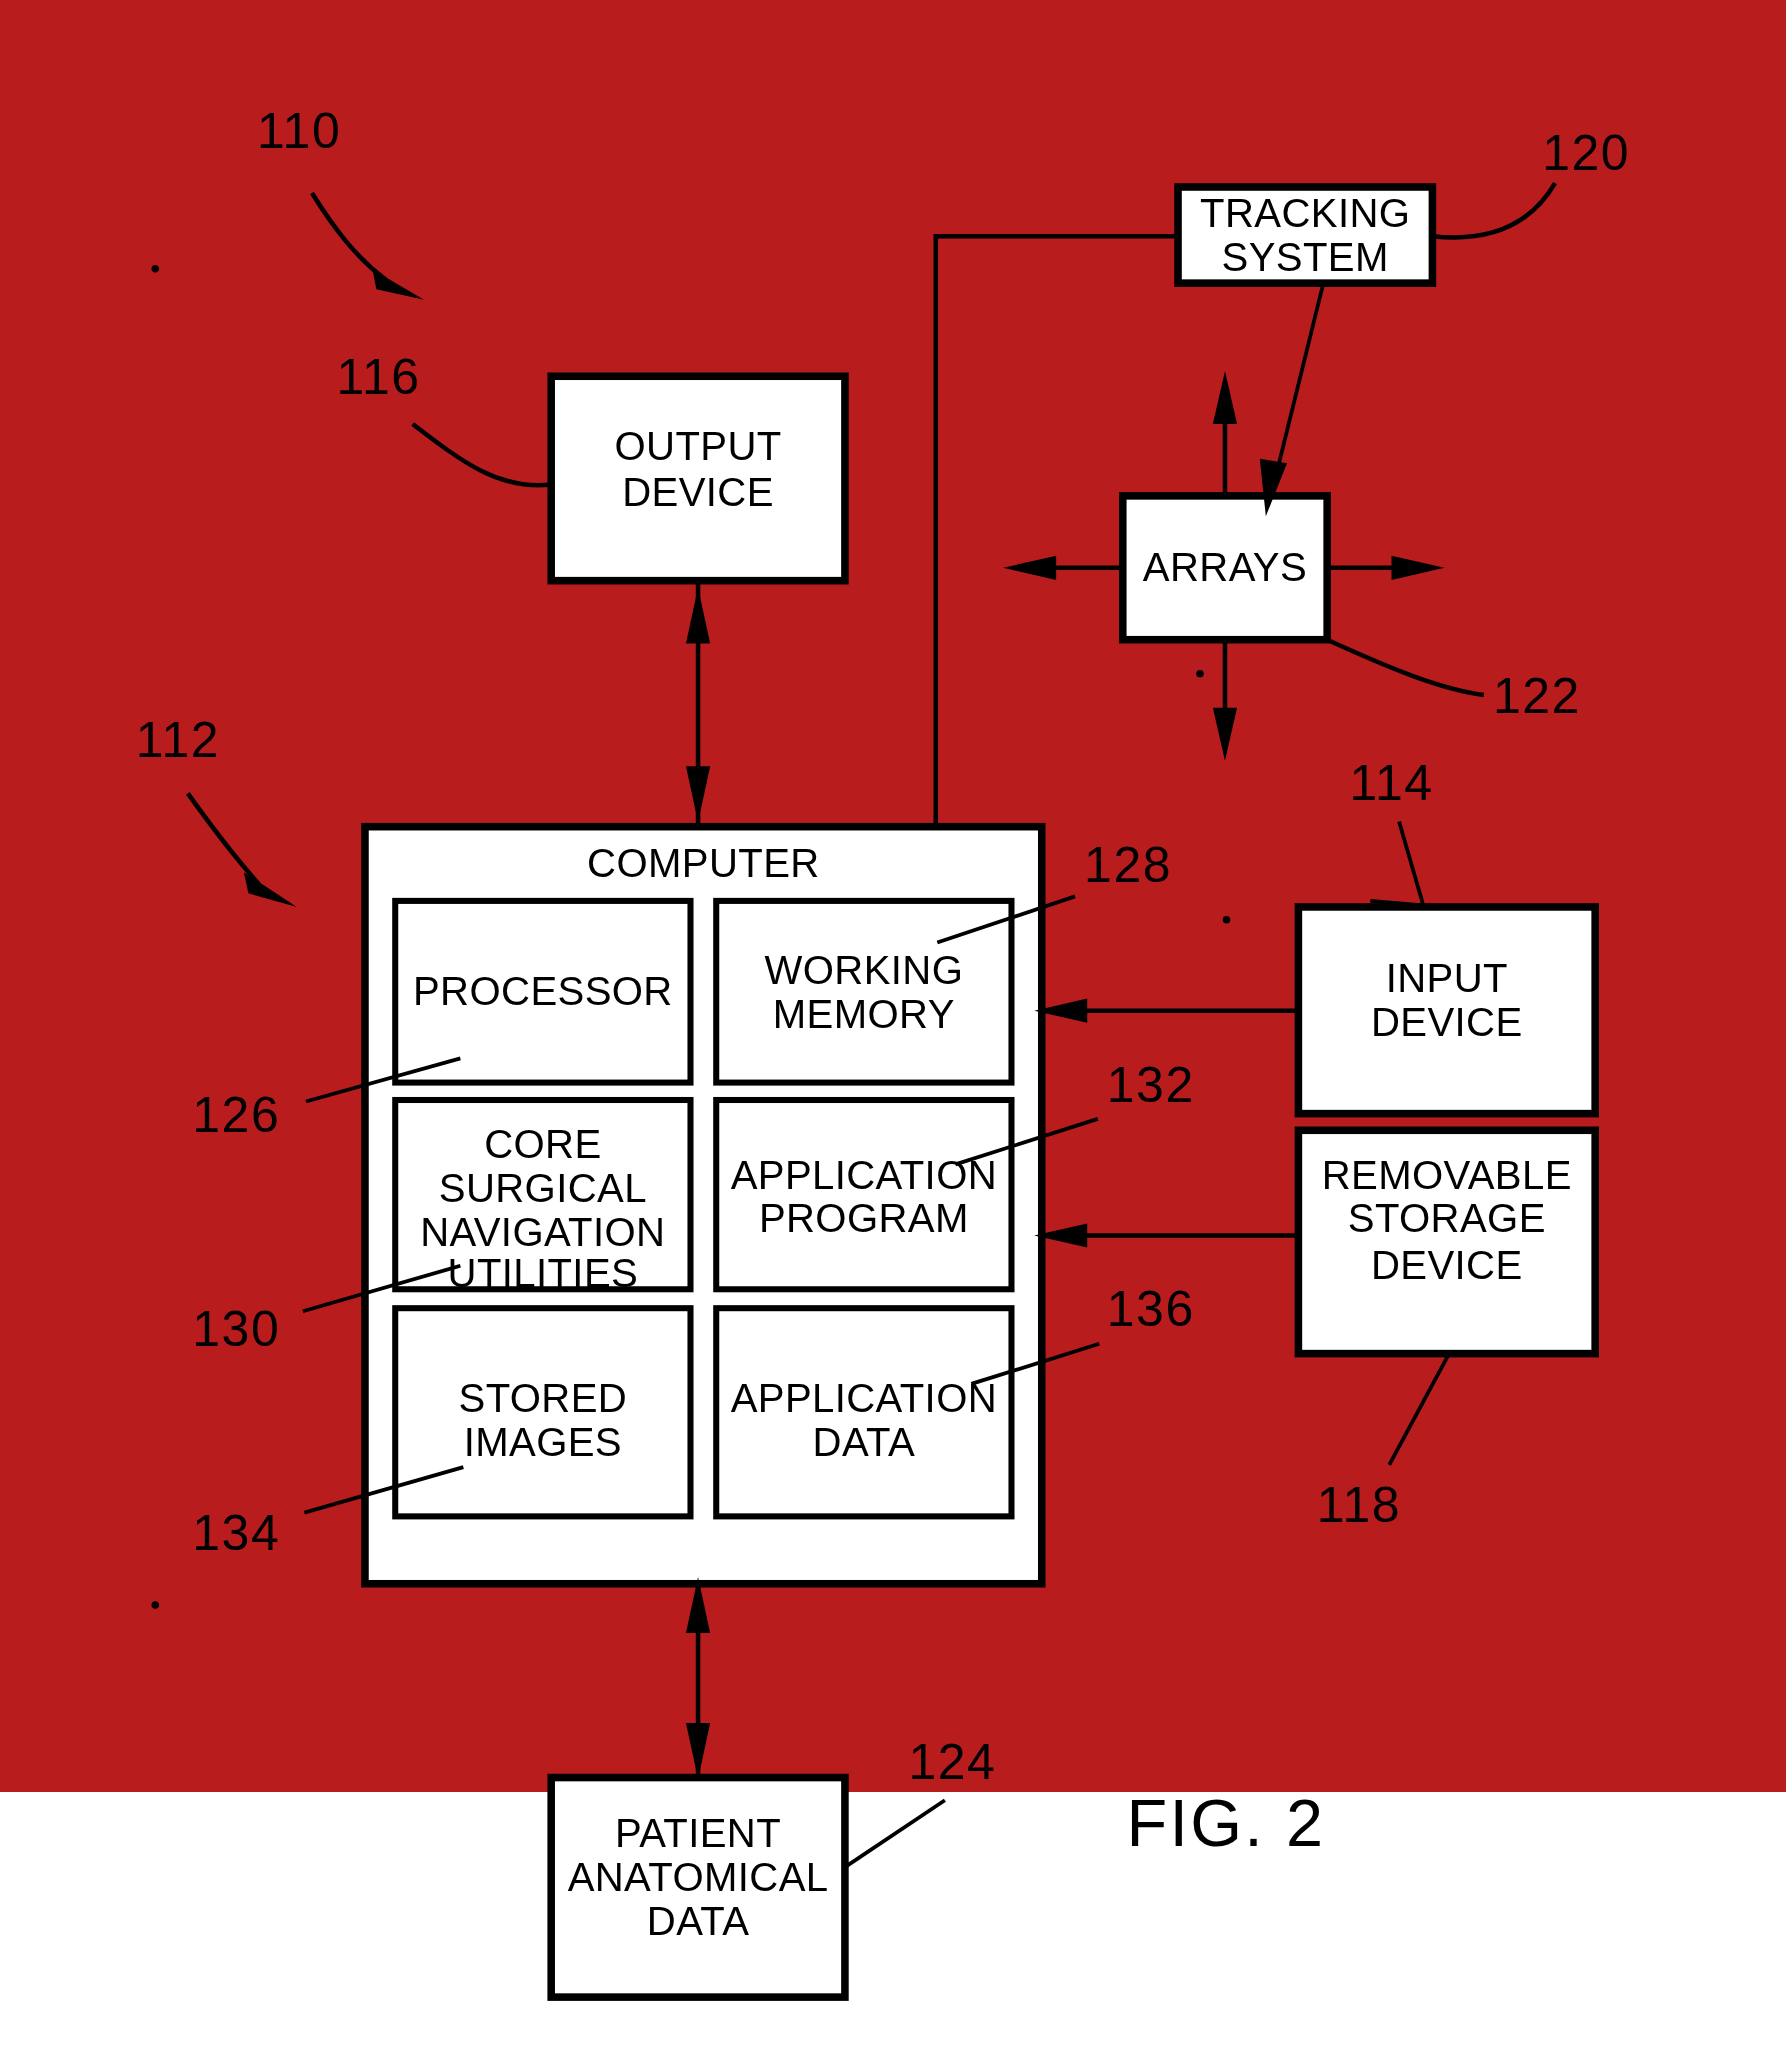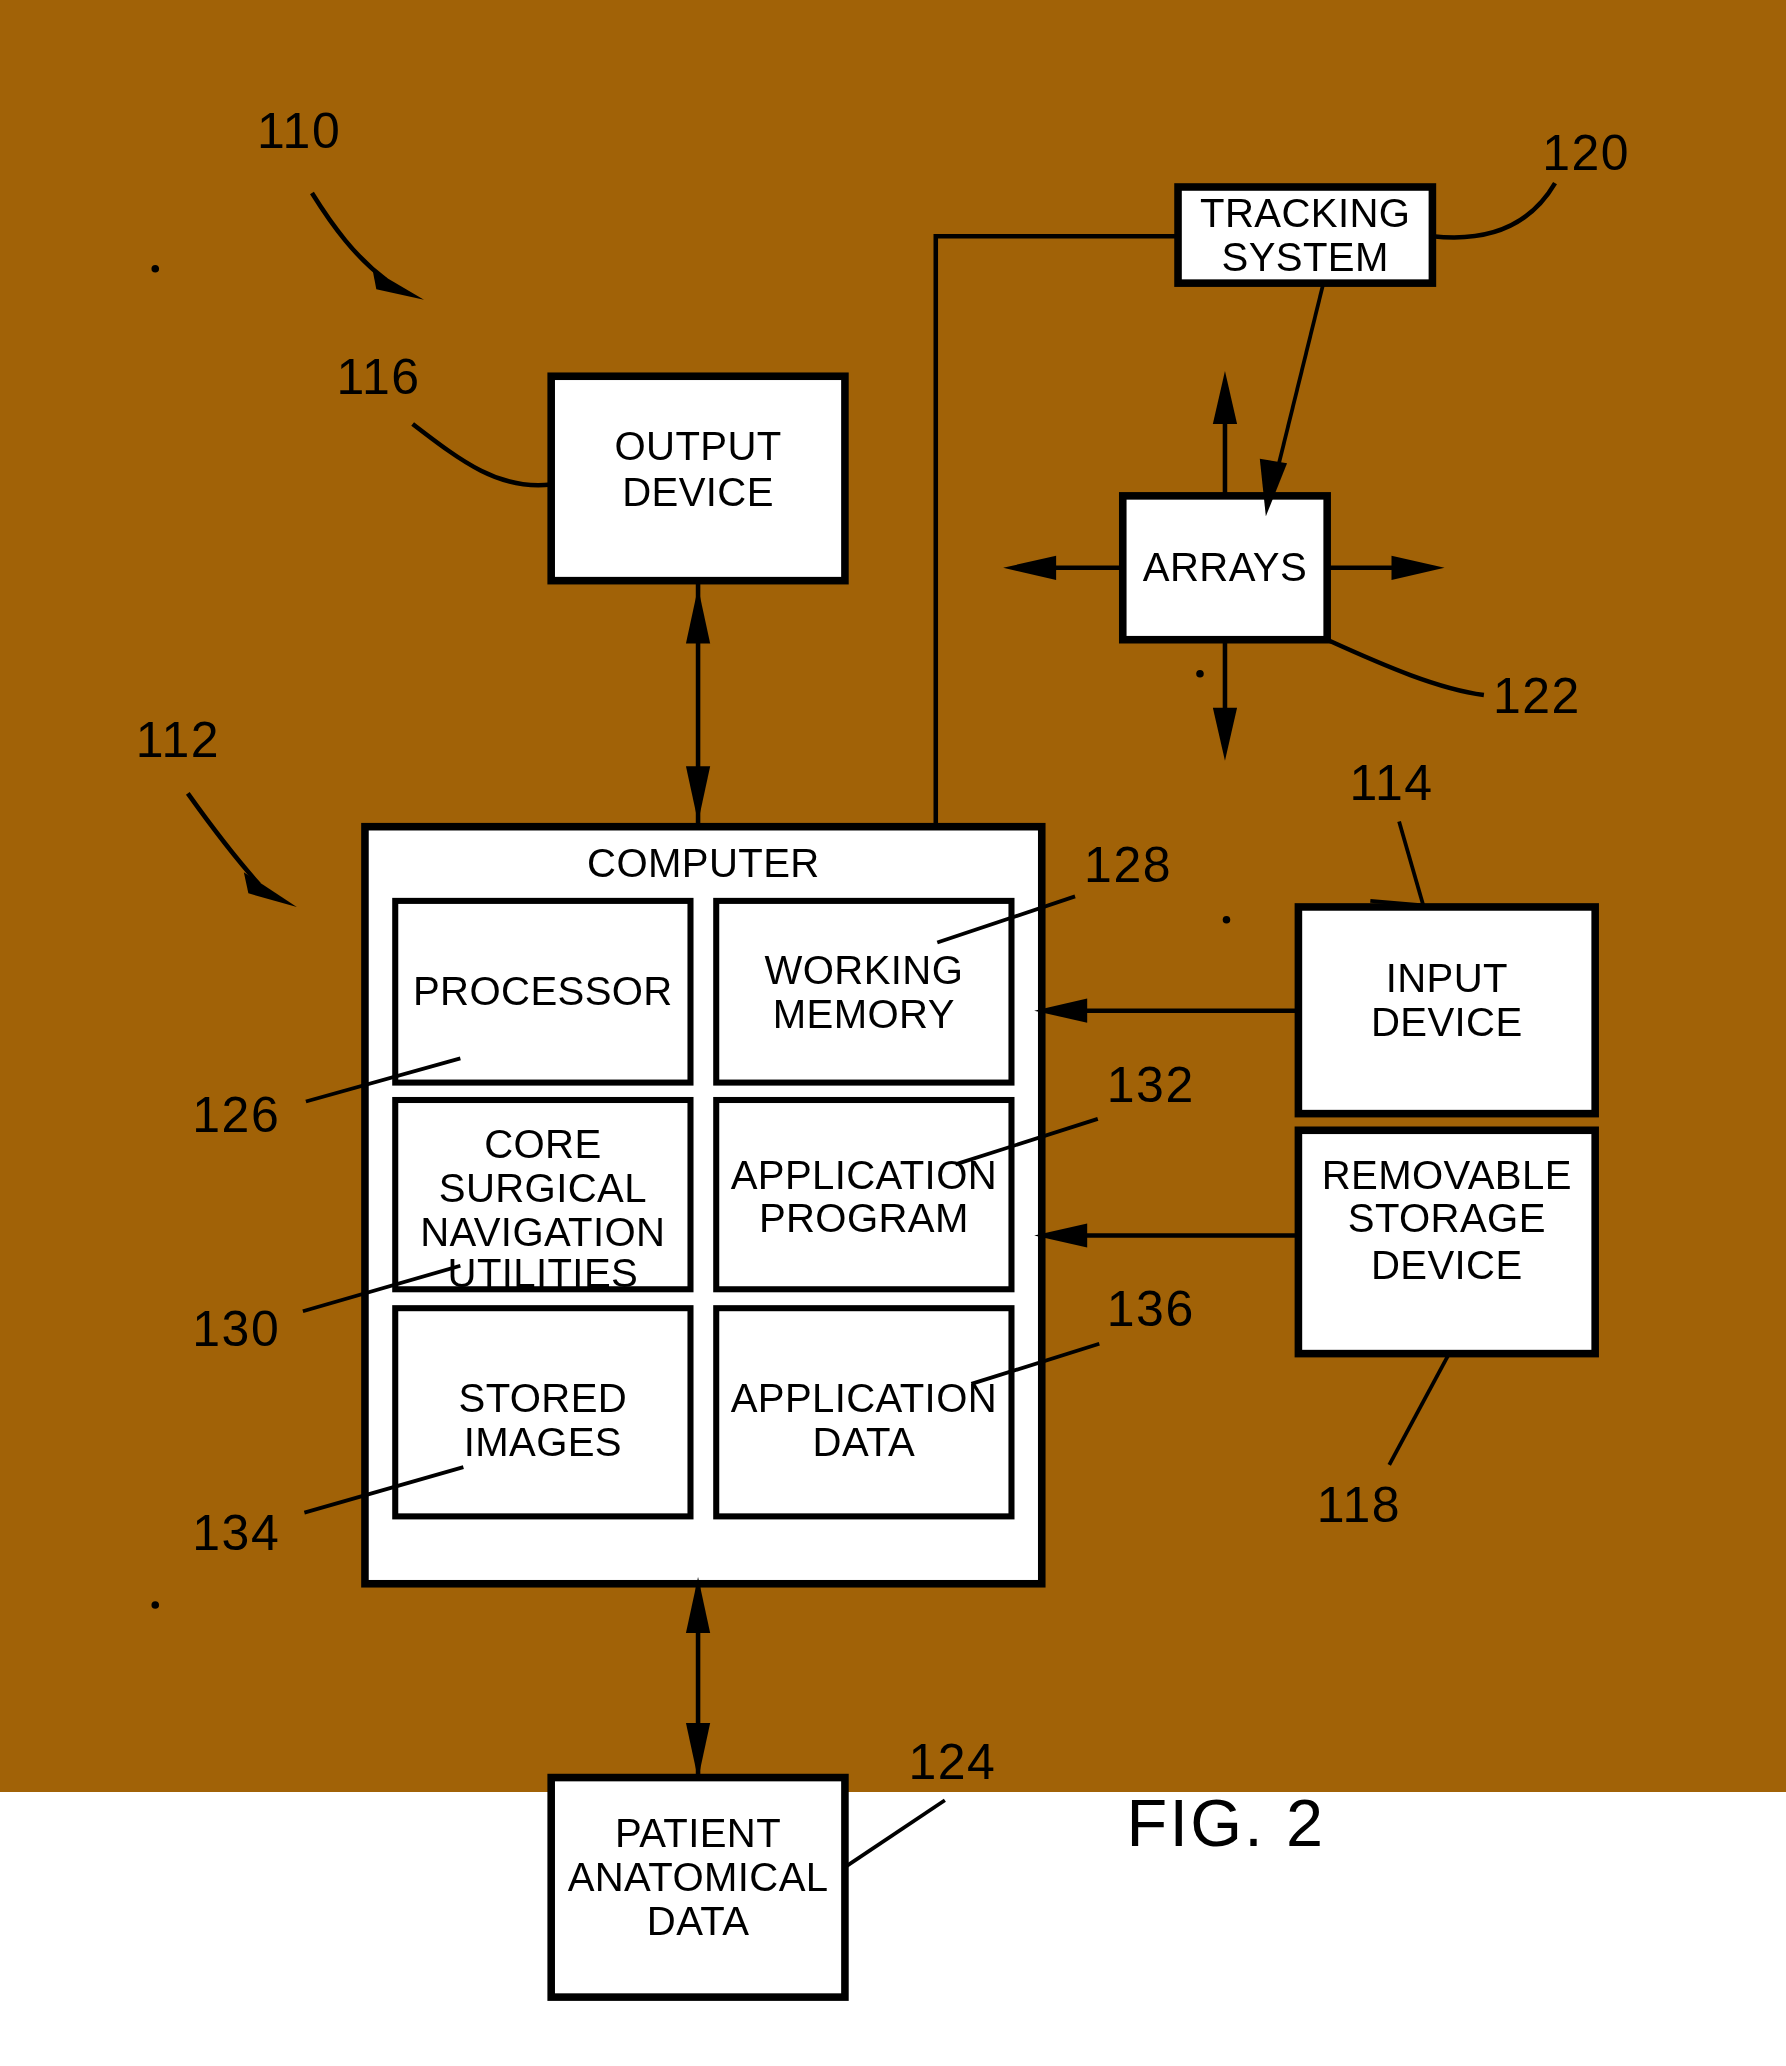--- a/index.html
+++ b/index.html
@@ -1,17 +1,17 @@
 <!DOCTYPE html>
 <html style="font-size:12px"><head>
 <meta charset="utf-8">
 <style>
   html,body{margin:0;padding:0;background:#ffffff;}
   body{width:1786px;height:2066px;font-family:"Liberation Sans",sans-serif;}
-  #figure{position:relative;width:1786px;height:1792px;background:#a16207;}
+  #figure{position:relative;width:1786px;height:1792px;background:#b91c1c;}
   svg{display:block;width:1786px;height:2066px;}
   .bx{fill:#ffffff;stroke:#000000;}
   .outer{stroke-width:10;}
   .inner{stroke-width:8;}
   .ln{stroke:#000000;fill:none;}
   .conn{stroke-width:6;}
   .lead{stroke-width:5;}
   .curve{stroke-width:6;}
   .btxt{font-family:"Liberation Sans",sans-serif;font-size:53px;fill:#000;
         text-anchor:middle;letter-spacing:0.5px;}

